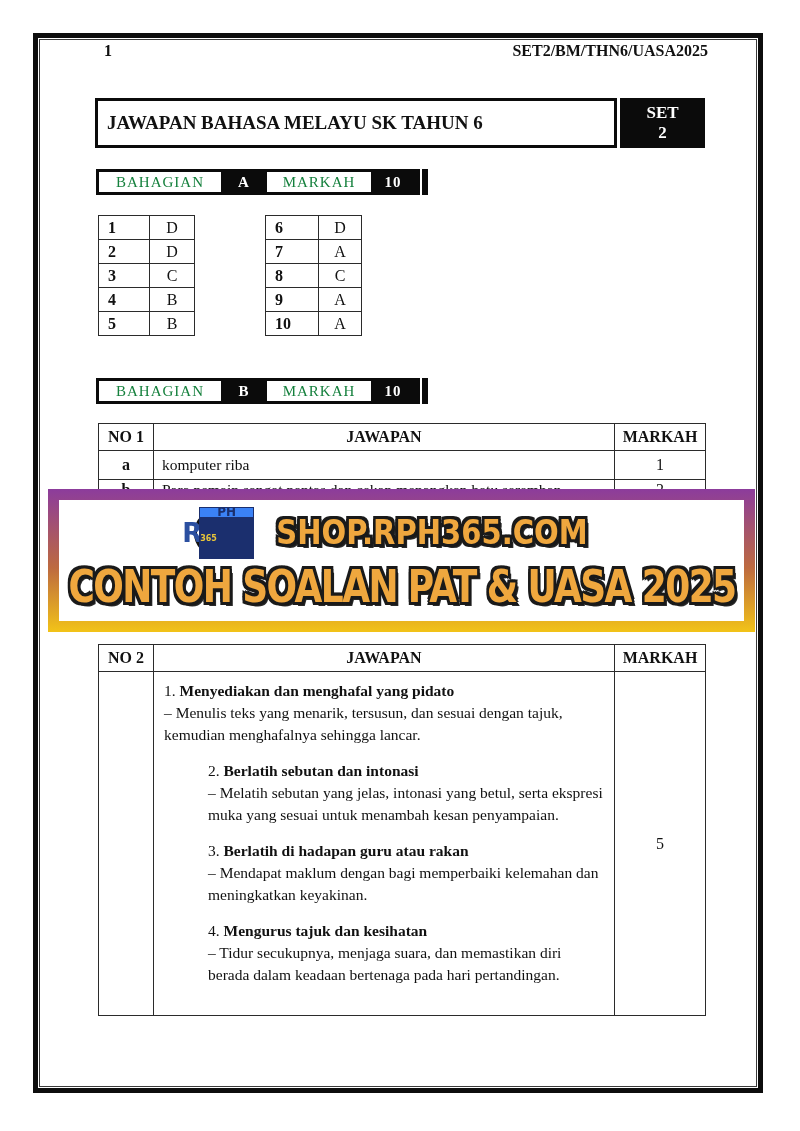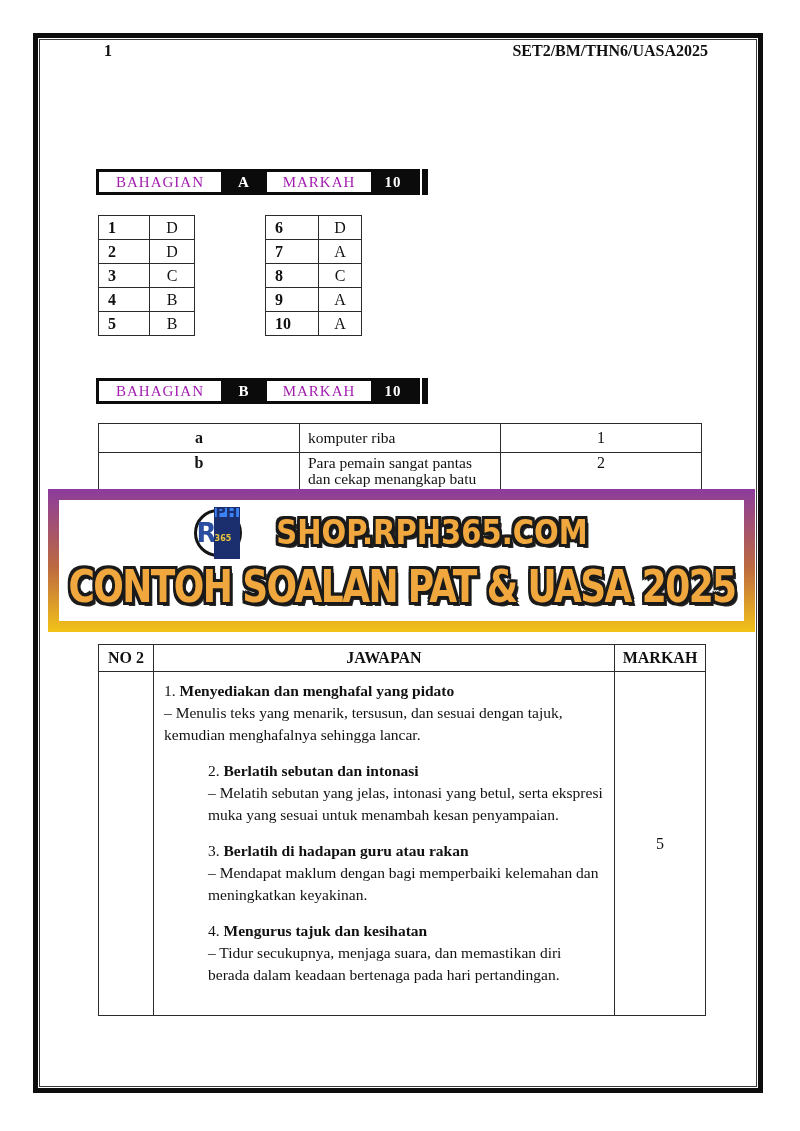--- a/index.html
+++ b/index.html
@@ -21,21 +21,21 @@
   .set-box { width:85px; margin-left:3px; background:#0b0b0b; color:#fff; font-weight:bold;
              display:flex; flex-direction:column; align-items:center; justify-content:center;
              font-size:17px; line-height:1.2; box-sizing:border-box; }
 
   
   .bar { position:absolute; left:96px; width:332px; height:26px; background:#0b0b0b;
          display:flex; align-items:stretch; padding:3px 0 3px 3px; box-sizing:border-box; }
   .bar-a { top:169px; } .bar-b { top:378px; }
   .bar .cell { display:flex; align-items:center; justify-content:center;
                font-size:15px; letter-spacing:1px; }
-  .bar .white { background:#fff; color:#a21caf; }
+  .bar .white { background:#fff; color:#15803d; }
   .bar .black { background:#0b0b0b; color:#fff; font-weight:bold; }
   .bar .w-bahagian { width:122px; }
   .bar .w-letter  { width:46px; }
   .bar .w-markah  { width:104px; }
   .bar .w-mark    { width:44px; }
   .bar .bar-end { flex:1; position:relative; }
   .bar .bar-end::after { content:''; position:absolute; right:6px; top:-3px; bottom:-3px;
                          width:2px; background:#fff; }
 
   
@@ -75,22 +75,22 @@
             box-sizing:border-box; padding:11px;
             background:linear-gradient(180deg,#8C3C9C 0%,#BD6A40 55%,#F2C318 100%); }
   .banner-inner { width:100%; height:100%; background:#fff; display:flex; flex-direction:column;
                   align-items:center; justify-content:center; overflow:hidden; }
   .banner-row1 { display:flex; align-items:center; justify-content:center; gap:13px; }
   .logo { width:48px; height:48px; border-radius:50%; background:#fff; border:3px solid #141414;
           display:flex; align-items:center; justify-content:center; box-sizing:border-box;
           font-family:"DejaVu Sans", sans-serif; }
   .logo-r { color:#2b4fa0; font-size:26px; font-weight:bold; margin-right:-3px; }
   .logo-col { display:flex; flex-direction:column; }
-  .logo-ph { font-size:14px; font-weight:bold; color:#1b2f6e; border:1px solid #1b2f6e;
-             padding:0 1px; background:#3b82f6; line-height:9px; }
+  .logo-ph { font-size:12px; font-weight:bold; color:#1b2f6e; border:1px solid #1b2f6e;
+             padding:0 17px; background:#3b82f6; line-height:9px; }
   .logo-365 { font-size:8px; font-weight:bold; color:#e8c53a; background:#1b2f6e;
               padding:16px 1px; line-height:9px; }
   .sticker { font-family:"DejaVu Sans", sans-serif; font-weight:bold; color:#EFA73E;
              white-space:nowrap; display:inline-block;
              text-shadow:
                -3px -3px 0 #1a1a1a, 0 -3px 0 #1a1a1a, 3px -3px 0 #1a1a1a,
                -3px  0   0 #1a1a1a, 3px  0   0 #1a1a1a,
                -3px  3px 0 #1a1a1a, 0  3px 0 #1a1a1a, 3px 3px 0 #1a1a1a,
                -2px -2px 0 #1a1a1a, 2px -2px 0 #1a1a1a,
                -2px  2px 0 #1a1a1a, 2px 2px 0 #1a1a1a,
@@ -104,20 +104,25 @@
 <div class="canvas">
 
   <div class="frame">
     <div class="frame-inner"></div>
   </div>
 
   <div class="pageno">1</div>
   <div class="doccode">SET2/BM/THN6/UASA2025</div>
 
   <div class="title-row">
+    <div class="title-box">JAWAPAN BAHASA MELAYU SK TAHUN 6</div>
+    <div class="set-box">
+      <span>SET</span>
+      <span>2</span>
+    </div>
   </div>
 
   <div class="bar bar-a">
     <div class="cell white w-bahagian">BAHAGIAN</div>
     <div class="cell black w-letter">A</div>
     <div class="cell white w-markah">MARKAH</div>
     <div class="cell black w-mark">10</div>
     <div class="bar-end"></div>
   </div>
 
@@ -174,20 +179,25 @@
   <div class="bar bar-b">
     <div class="cell white w-bahagian">BAHAGIAN</div>
     <div class="cell black w-letter">B</div>
     <div class="cell white w-markah">MARKAH</div>
     <div class="cell black w-mark">10</div>
     <div class="bar-end"></div>
   </div>
 
   <table class="big-table t1">
     <tbody>
+        <tr>
+      <th class="col-no">NO 1</th>
+      <th class="col-jw">JAWAPAN</th>
+      <th class="col-mk">MARKAH</th>
+    </tr>
     <tr>
       <td class="rno">a</td>
       <td class="rjw">komputer riba</td>
       <td class="rmk">1</td>
     </tr>
     <tr class="cut">
       <td class="rno">b</td>
       <td class="rjw">Para pemain sangat pantas dan cekap menangkap batu seremban</td>
       <td class="rmk">2</td>
     </tr>

